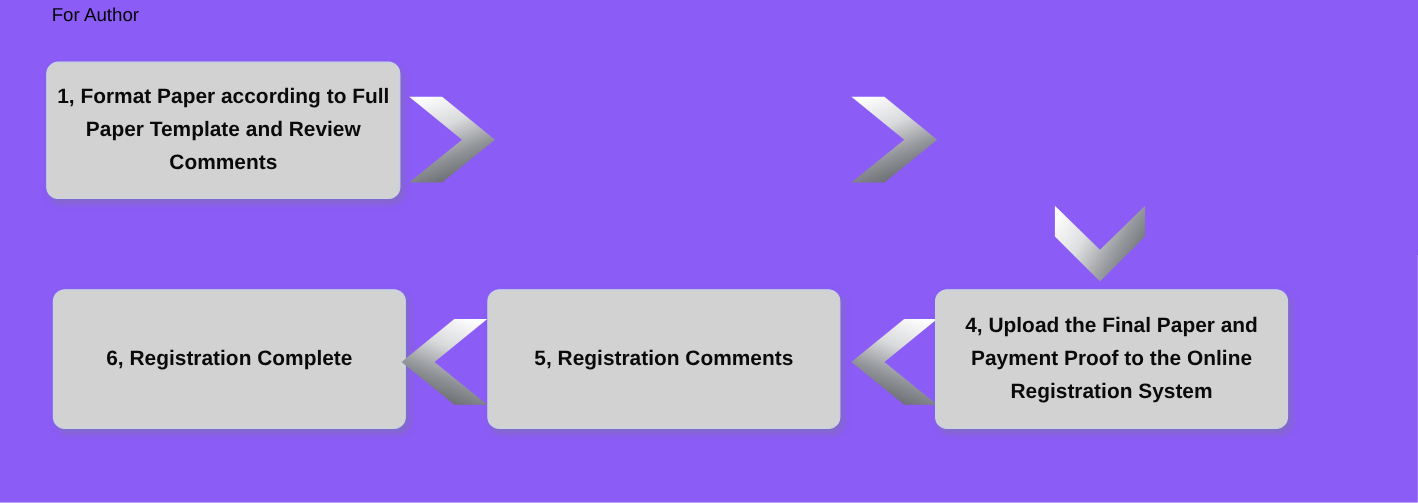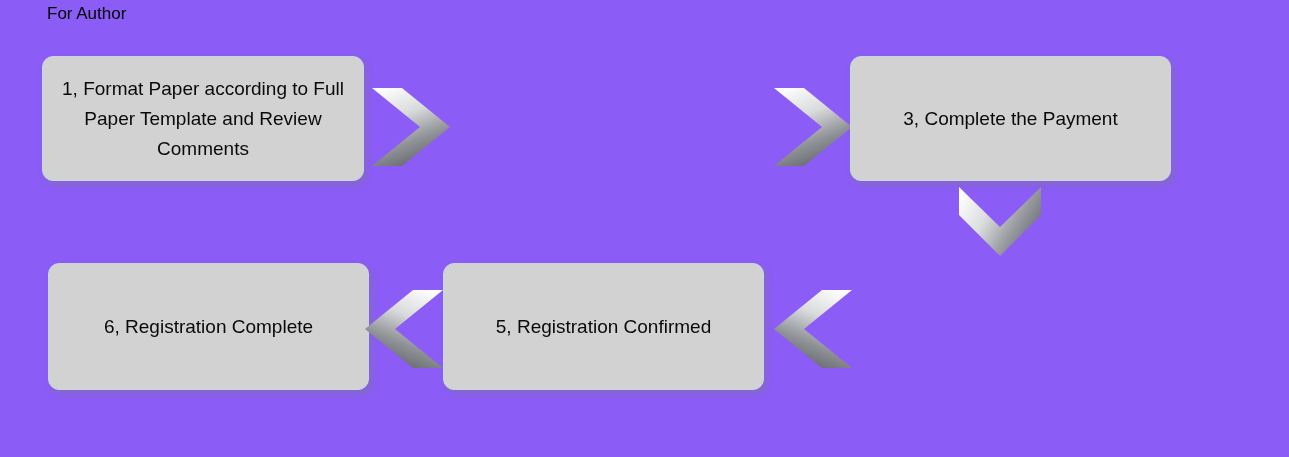--- a/index.html
+++ b/index.html
@@ -44,20 +44,21 @@
     text-align: center;
   }
   .node .node-label {
     display: block;
     width: 100%;
     padding: 0 9px;
     box-sizing: border-box;
     font-size: 19px;
     line-height: 30px;
     color: #0a0a0a;
+    font-weight: bold;
   }
 
   
   #node1 { left: 42px;  top: 56px;  width: 322px; height: 125px; }
   #node2 { left: 443px; top: 56px;  width: 321px; height: 125px; }
   #node3 { left: 850px; top: 56px;  width: 321px; height: 125px; }
   
   #node6 { left: 48px;  top: 263px; width: 321px; height: 127px; }
   #node5 { left: 443px; top: 263px; width: 321px; height: 127px; }
   #node4 { left: 850px; top: 263px; width: 321px; height: 127px; }
@@ -107,23 +108,20 @@
           <stop offset="0%" stop-color="#ffffff"></stop>
           <stop offset="38%" stop-color="#d9dadc"></stop>
           <stop offset="72%" stop-color="#8f9296"></stop>
           <stop offset="100%" stop-color="#64676b"></stop>
         </linearGradient>
       </defs>
       <polygon points="12,4 60,43 12,82 42,82 90,43 42,4" fill="url(#gradRight2)"></polygon>
     </svg>
   </div>
 
-  <div class="node" id="node3">
-    <span class="node-label">3, Complete the Payment</span>
-  </div>
 
   <div class="arrow" id="arrow-3-4">
     <svg width="90" height="76" viewBox="0 0 90 76" xmlns="http://www.w3.org/2000/svg">
       <defs>
         <linearGradient id="gradDown" x1="0" y1="0.12" x2="1" y2="0.62">
           <stop offset="0%" stop-color="#ffffff"></stop>
           <stop offset="38%" stop-color="#dddee0"></stop>
           <stop offset="74%" stop-color="#95989c"></stop>
           <stop offset="100%" stop-color="#6a6d71"></stop>
         </linearGradient>
@@ -144,31 +142,34 @@
           <stop offset="38%" stop-color="#d9dadc"></stop>
           <stop offset="72%" stop-color="#8f9296"></stop>
           <stop offset="100%" stop-color="#64676b"></stop>
         </linearGradient>
       </defs>
       <polygon points="80,4 32,43 80,82 50,82 2,43 50,4" fill="url(#gradLeft1)"></polygon>
     </svg>
   </div>
 
   <div class="node" id="node5">
-    <span class="node-label">5, Registration Confirmed</span>
+    <span class="node-label">5, Registration Comments</span>
   </div>
 
   <div class="arrow" id="arrow-4-5">
     <svg width="92" height="86" viewBox="0 0 92 86" xmlns="http://www.w3.org/2000/svg">
       <defs>
         <linearGradient id="gradLeft2" x1="0.85" y1="0" x2="0.45" y2="1">
           <stop offset="0%" stop-color="#ffffff"></stop>
           <stop offset="38%" stop-color="#d9dadc"></stop>
           <stop offset="72%" stop-color="#8f9296"></stop>
           <stop offset="100%" stop-color="#64676b"></stop>
         </linearGradient>
       </defs>
       <polygon points="80,4 32,43 80,82 50,82 2,43 50,4" fill="url(#gradLeft2)"></polygon>
     </svg>
   </div>
 
+  <div class="node" id="node4">
+    <span class="node-label">4, Upload the Final Paper and Payment Proof to the Online Registration System</span>
+  </div>
 
 </div>
 
 </body></html>

